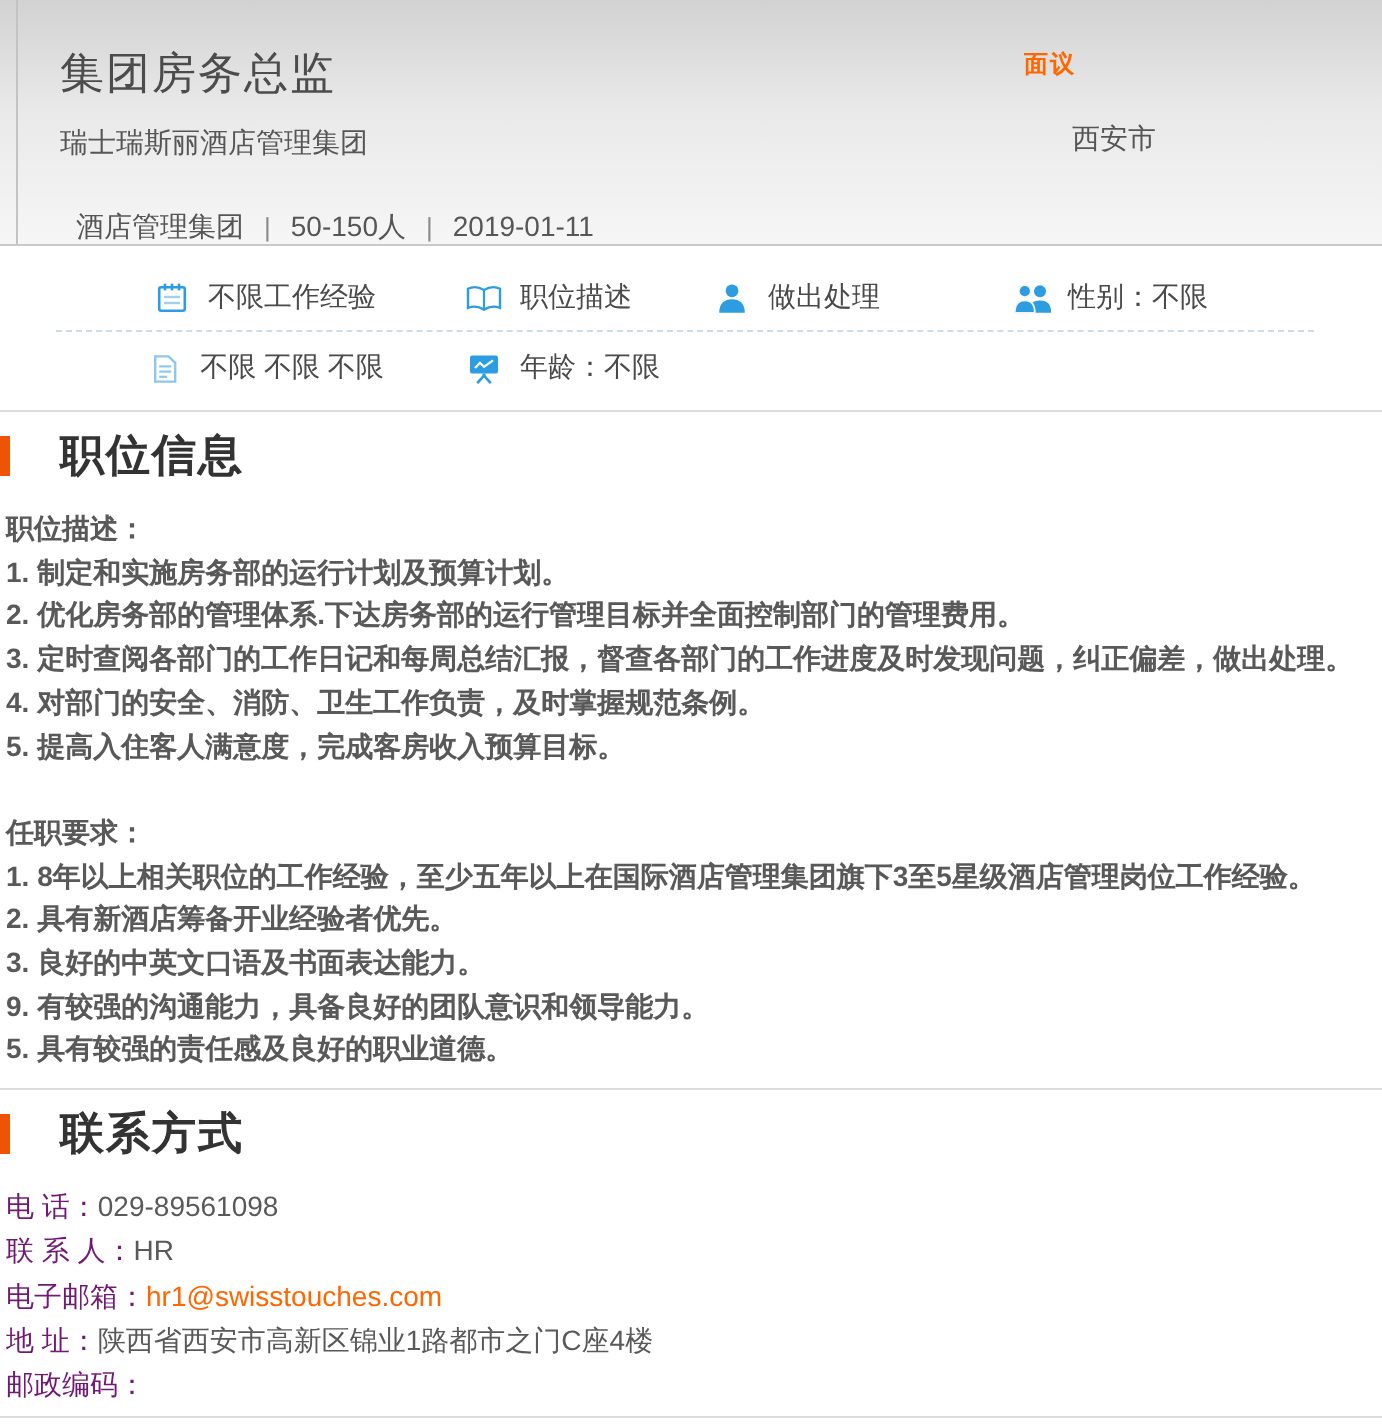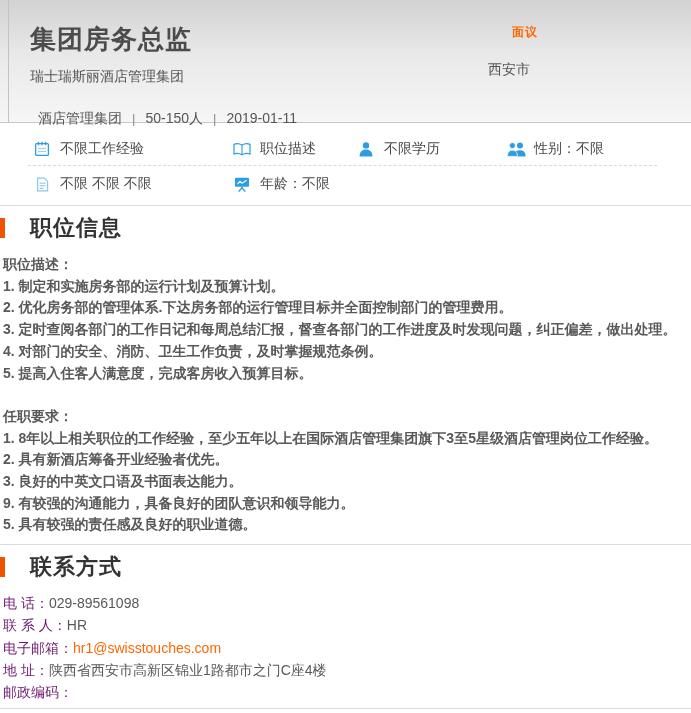--- a/index.html
+++ b/index.html
@@ -18,39 +18,39 @@
     height:123px;
     background:linear-gradient(to bottom,#d2d2d2 0%,#e9e9e9 45%,#f6f6f6 100%);
     border-bottom:1px solid #c9c9c9;
     padding:22px 30px 0 30px;
   }
   .header-left-edge {
     position:absolute; left:8px; top:0; bottom:0; width:1px;
     background:#c3c3c3;
   }
   .job-title {
-    font-size:26px; font-weight:bold; color:#4c4c4c; letter-spacing:1px;
+    font-size:22px; font-weight:normal; color:#4c4c4c; letter-spacing:1px;
     display:inline-block;
   }
   .salary {
     position:absolute; left:512px; top:24px;
     font-size:12px; color:#ff6600; font-weight:bold; letter-spacing:1px;
   }
   .company-name { margin-top:11px; font-size:14px; color:#565656; }
-  .city { position:absolute; left:488px; top:61px; font-size:14px; color:#565656; }
+  .city { position:absolute; left:536px; top:61px; font-size:14px; color:#565656; }
   .meta-row { margin-top:24px; padding-left:8px; font-size:14px; color:#565656; }
   .meta-sep { color:#8a8a8a; margin:0 10px; font-size:13px; }
 
   
   .tags { padding-top:10px; }
   .tag-row { display:flex; align-items:center; height:32px; padding-left:32px; }
   .tag-row.second { height:36px; }
   .tag { display:flex; align-items:center; font-size:14px; color:#4a4a4a; }
   .tag .ticon { display:inline-flex; width:20px; justify-content:center; margin-right:8px; }
-  .tag.w1 { width:200px; }
+  .tag.w1 { width:200px;justify-content:center; }
   .tag.w2 { width:124px; }
   .tag.w3 { width:150px; }
   .dashed-sep { border-top:1px dashed #ccdce8; margin:0 34px 0 28px; height:0; }
   .tags-bottom-pad { height:3px; }
 
   .divider { border-top:1px solid #dcdcdc; }
 
   
   .section-title { display:flex; align-items:center; margin-top:11px; height:22px; }
   .section-bar { width:5px; height:20px; background:#ee5404; }
@@ -104,21 +104,21 @@
       </span>
       <span>职位描述</span>
     </div>
     <div class="tag w3">
       <span class="ticon">
         <svg width="14" height="15" viewBox="0 0 14 15">
           <circle cx="7" cy="3.4" r="3.2" fill="#2d9de2"></circle>
           <path d="M0.6 14.4 C0.6 9.8 3.1 7.6 7 7.6 C10.9 7.6 13.4 9.8 13.4 14.4 Z" fill="#2d9de2"></path>
         </svg>
       </span>
-      <span>不限学历</span>
+      <span>做出处理</span>
     </div>
     <div class="tag">
       <span class="ticon">
         <svg width="19" height="15" viewBox="0 0 19 15">
           <circle cx="13" cy="3.6" r="3" fill="#2d9de2"></circle>
           <path d="M7 14.4 C7 10.2 9.2 8.2 13 8.2 C16.8 8.2 18.6 10.2 18.6 14.4 Z" fill="#2d9de2"></path>
           <circle cx="5.4" cy="3.6" r="3" fill="#2d9de2" stroke="#f4f4f4" stroke-width="0.9"></circle>
           <path d="M0.4 14.4 C0.4 10.2 2.2 8.2 5.4 8.2 C8.6 8.2 10.4 10.2 10.4 14.4 Z" fill="#2d9de2" stroke="#f4f4f4" stroke-width="0.9"></path>
         </svg>
       </span>

